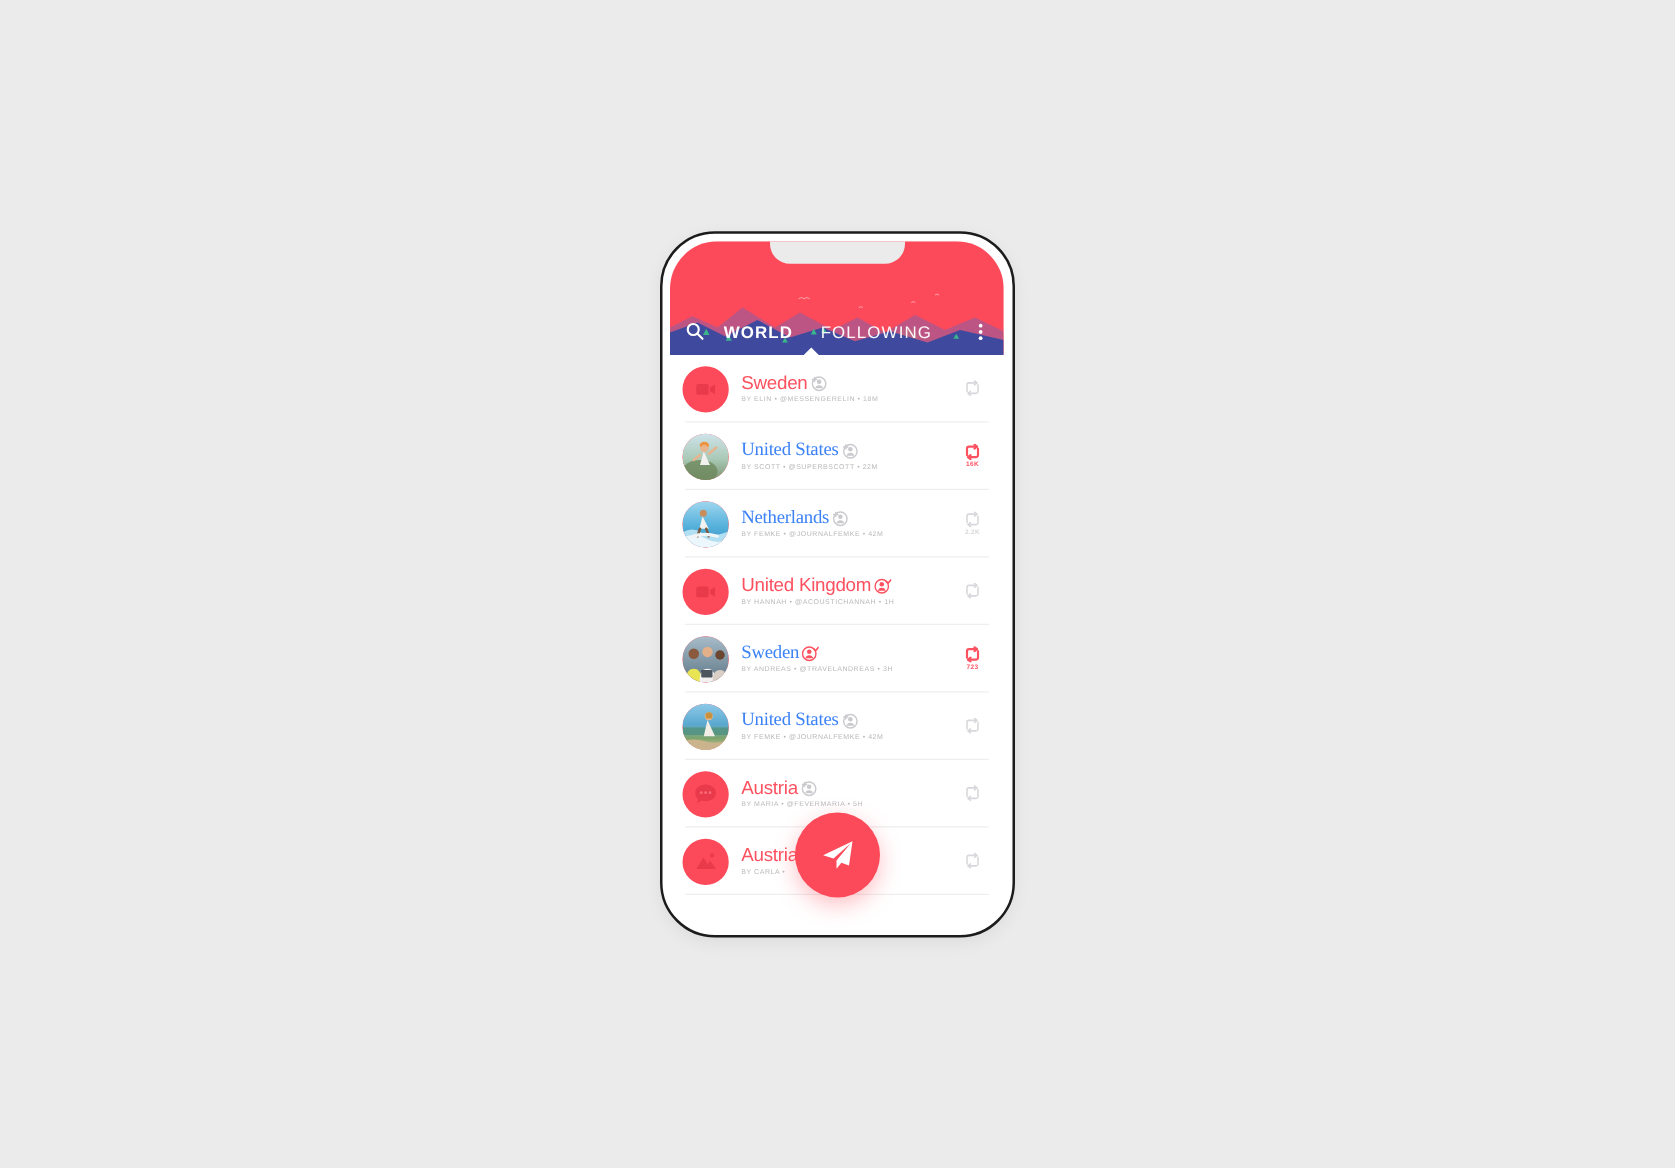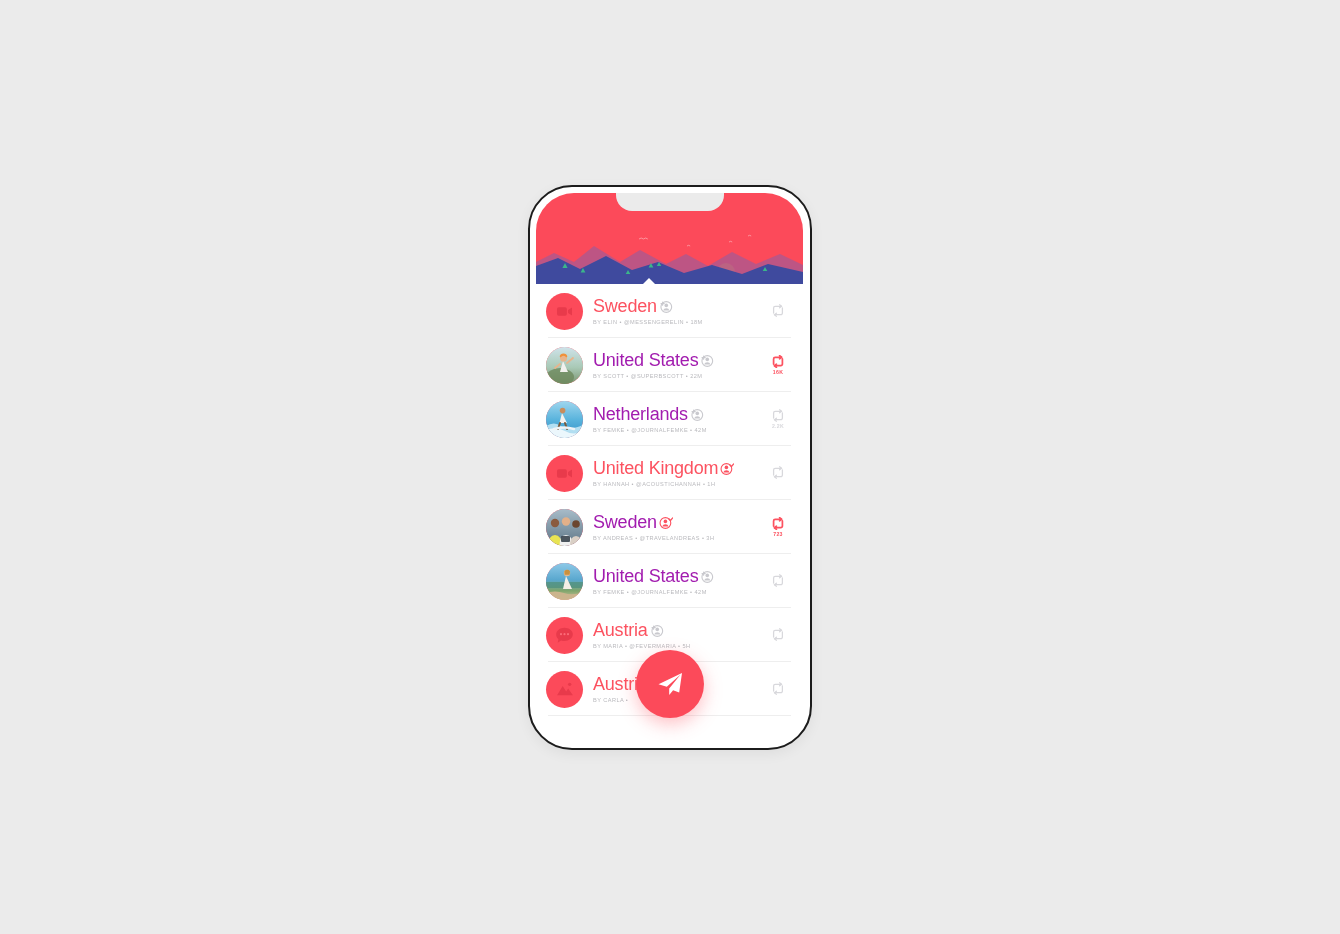--- a/index.html
+++ b/index.html
@@ -201,29 +201,29 @@
   }
 
   .row-title-line {
     display: flex;
     align-items: center;
     gap: 2px;
     white-space: nowrap;
   }
 
   .row-title {
-    font-size: 18px;
+    font-size: 15px;
     font-weight: 300;
     letter-spacing: -0.2px;
     line-height: 1.05;
     white-space: nowrap;
     text-align: center;
   }
 
-  .row-title.grey { color: #a21caf; }
+  .row-title.grey { color: #3b82f6; font-family: Liberation Serif, serif; }
   .row-title.red  { color: #fc5260; }
 
   .follow-badge {
     width: 14px;
     height: 14px;
     flex: 0 0 auto;
     display: block;
   }
 
   .row-sub {
@@ -304,20 +304,40 @@
 
           <g stroke="#ffffff" stroke-width="0.8" fill="none" opacity="0.5">
             <path d="M103,7 q2.2,-2 4.4,0"></path>
             <path d="M107.4,7 q2.2,-2 4.4,0"></path>
             <path d="M151,14 q1.6,-1.4 3.2,0"></path>
             <path d="M193,10 q1.6,-1.4 3.2,0"></path>
             <path d="M212,4 q1.6,-1.4 3.2,0"></path>
           </g>
         </svg>
 
+        <div id="nav-row">
+
+          <div id="search-icon-btn">
+            <svg width="16" height="16" viewBox="0 0 16 16" fill="none" stroke="#ffffff" stroke-width="1.7">
+              <circle cx="6.6" cy="6.6" r="4.4"></circle>
+              <line x1="10" y1="10" x2="14" y2="14" stroke-linecap="round"></line>
+            </svg>
+          </div>
+
+          <div class="tab-label" id="tab-world">WORLD</div>
+
+          <div class="tab-label" id="tab-following">FOLLOWING</div>
+
+          <div id="more-icon-btn">
+            <span class="more-dot"></span>
+            <span class="more-dot"></span>
+            <span class="more-dot"></span>
+          </div>
+
+        </div>
 
         <div id="tab-caret"></div>
       </div>
 
       <div id="feed-list">
           <div class="feed-row">
             <div class="avatar">
               <svg width="19" height="19" viewBox="0 0 24 24">
                 <rect x="2.5" y="6.5" width="12.5" height="11" rx="2.2" fill="#e83a4b"></rect>
                 <path d="M16.5,10.2 L21.5,7 L21.5,17 L16.5,13.8 Z" fill="#e83a4b"></path>

